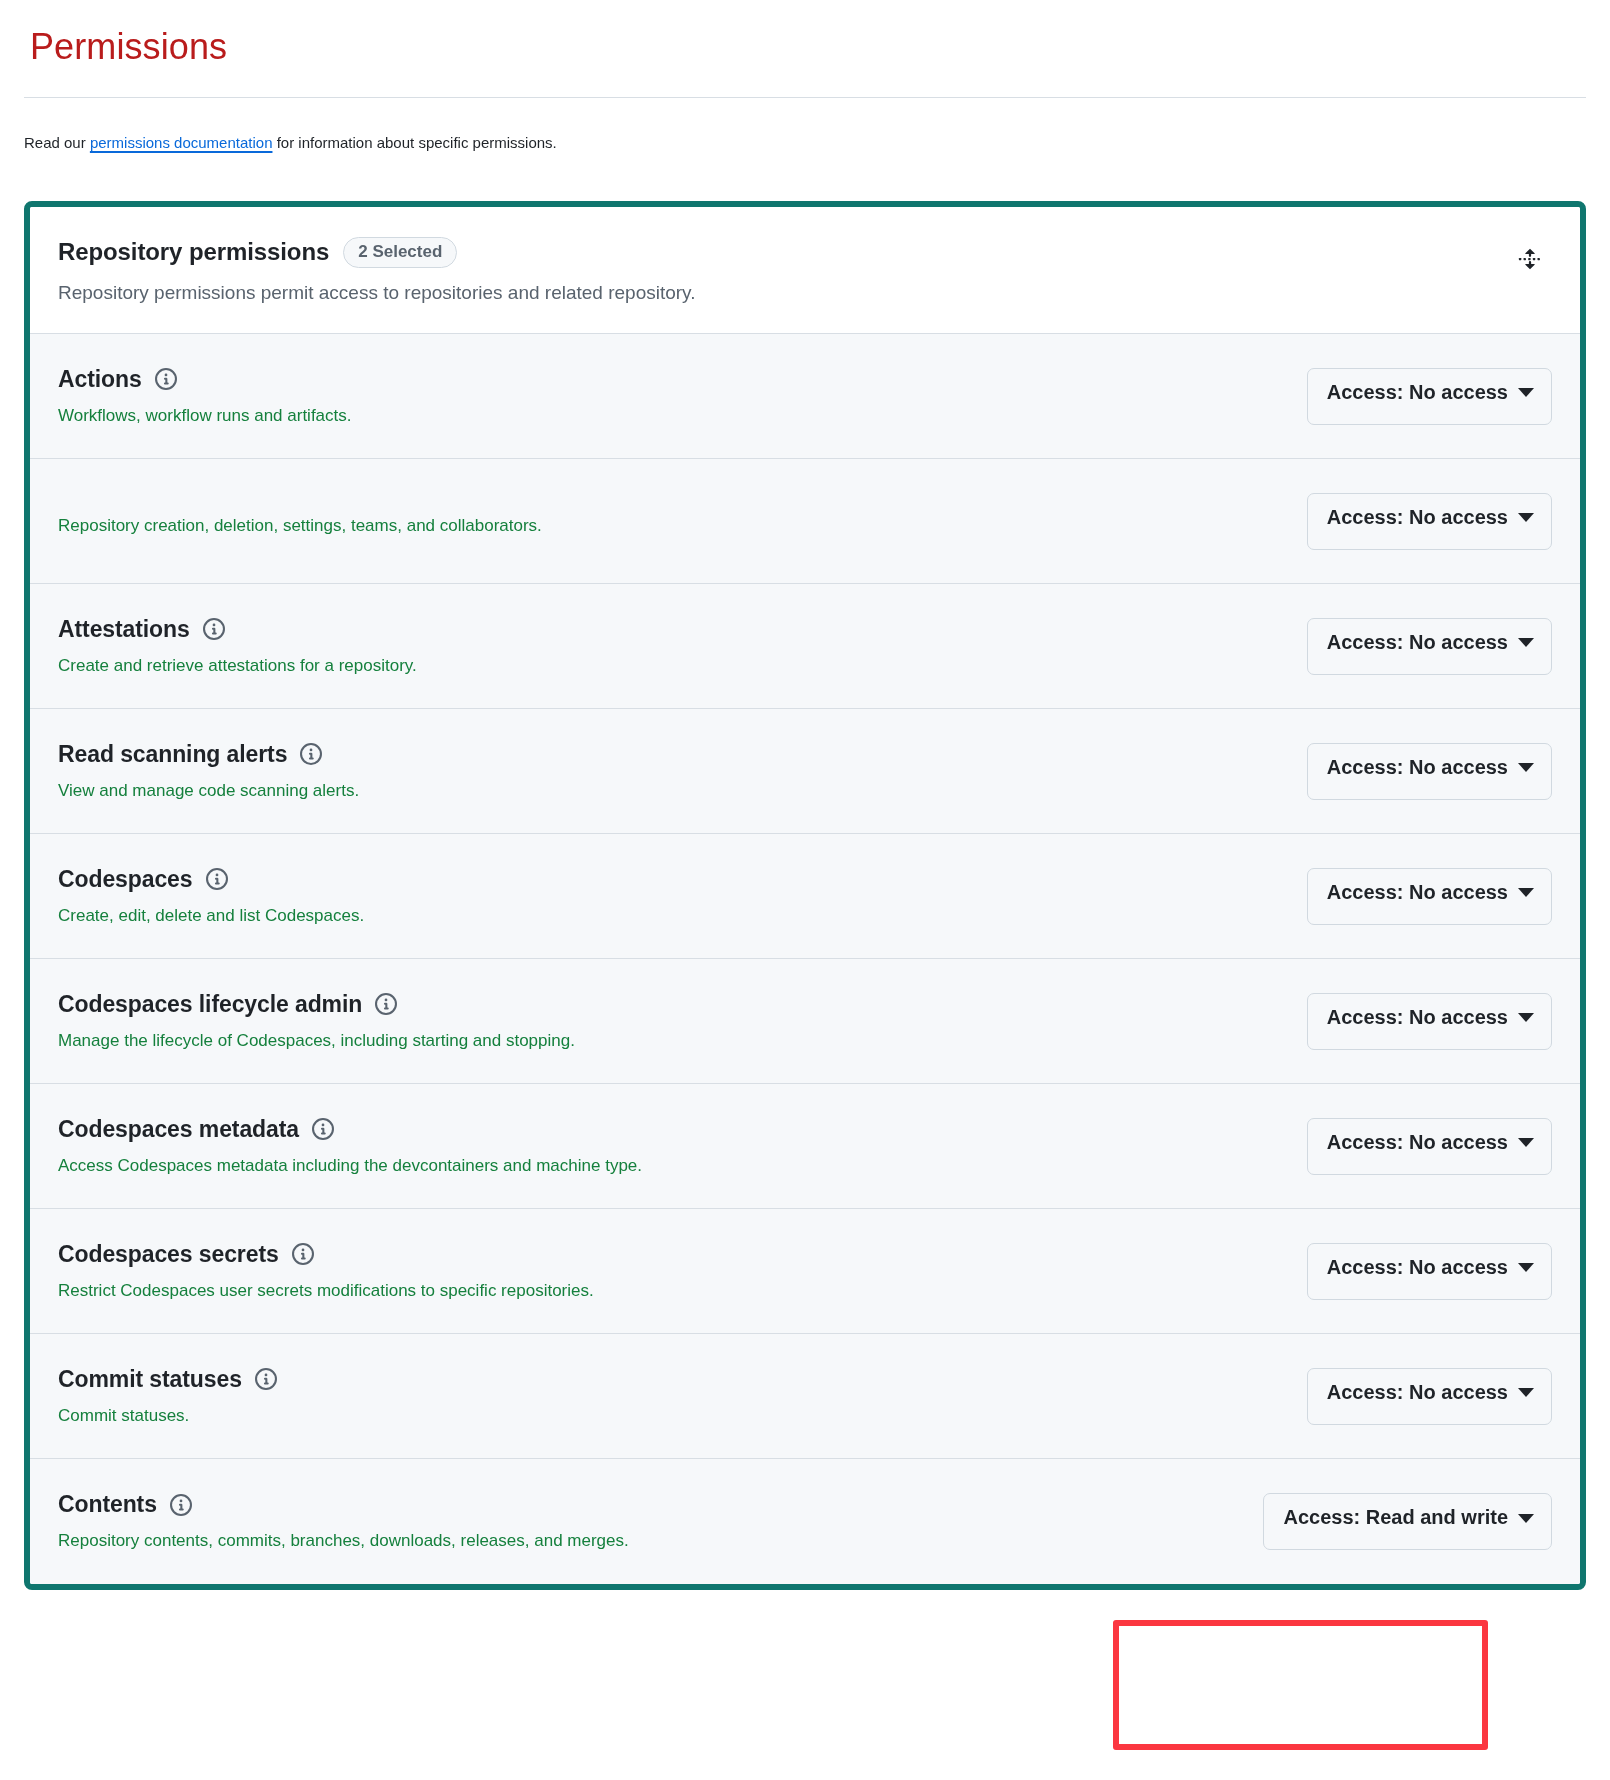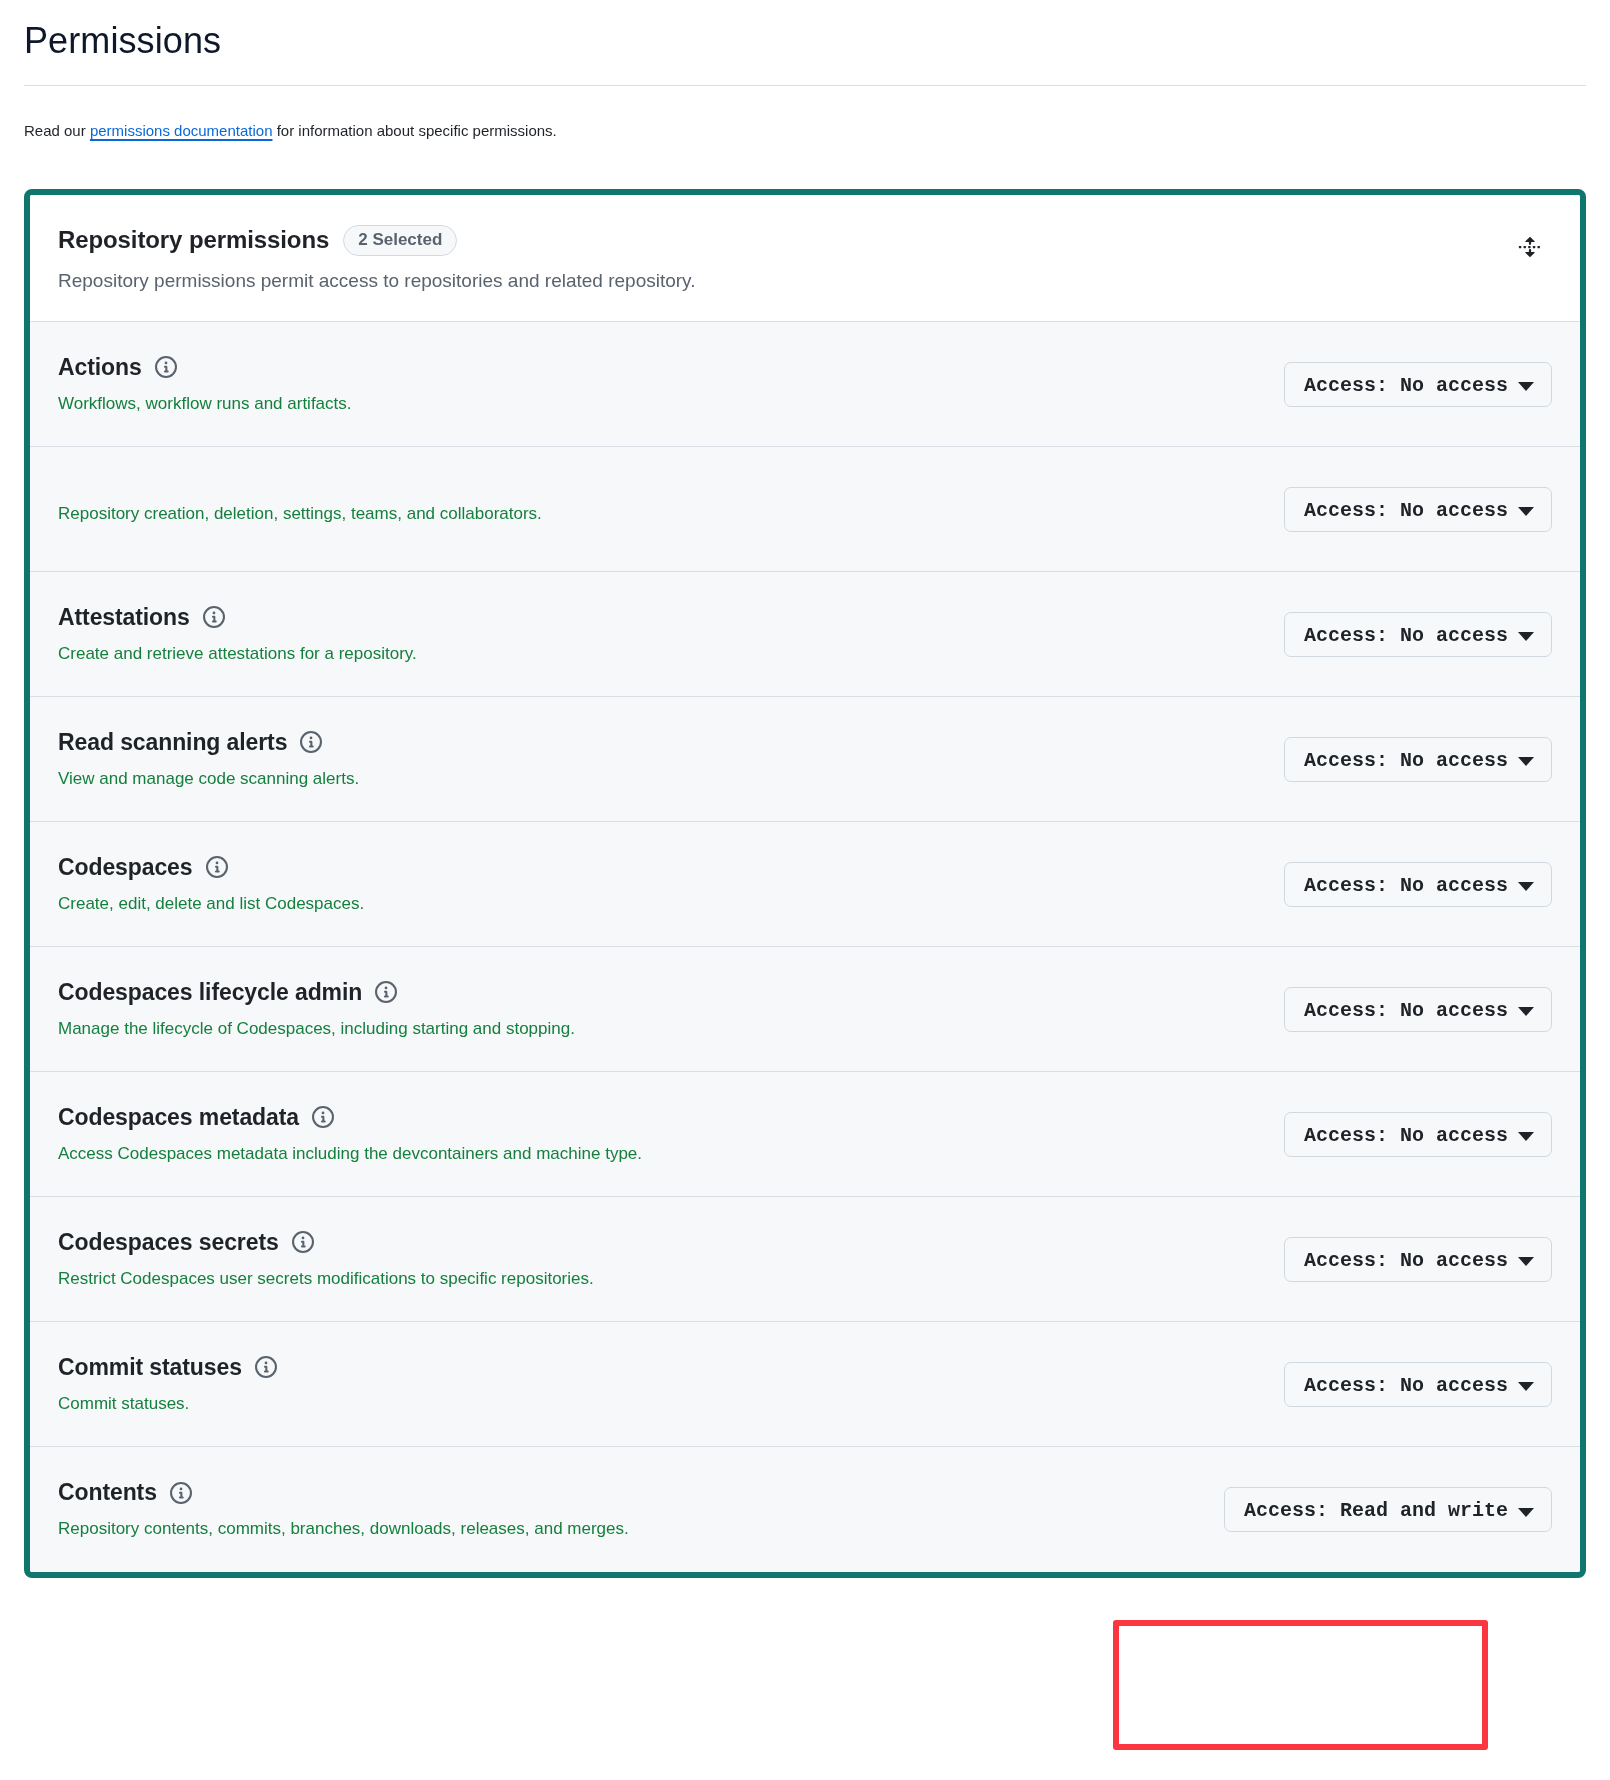--- a/index.html
+++ b/index.html
@@ -20,22 +20,22 @@
 
   .page {
     padding: 0 24px;
   }
 
   
   .page-title {
     font-size: 36px;
     font-weight: 400;
     line-height: 1.25;
-    color: #0f172a;
-    margin: 0;
+    color: #b91c1c;
+    margin: 6px;
     padding: 18px 0 22px 0;
     letter-spacing: 0.1px;
   }
   .title-rule {
     height: 1px;
     background: #d8dee4;
     width: 100%;
     margin: 0 0 0 0;
   }
 
@@ -162,22 +162,22 @@
   }
 
   .access-btn {
     flex: 0 0 auto;
     display: inline-flex;
     align-items: center;
     gap: 10px;
     background: #f6f8fa;
     border: 1px solid #d1d9e0;
     border-radius: 7px;
-    padding: 11px 17px 8px 19px;
-    font-family: Liberation Mono, monospace;
+    padding: 11px 17px 20px 19px;
+    font-family: Liberation Sans, sans-serif;
     font-size: 20px;
     font-weight: 600;
     color: #1f2328;
     cursor: pointer;
     line-height: 1.2;
     white-space: nowrap;
   }
   .caret {
     width: 0;
     height: 0;

